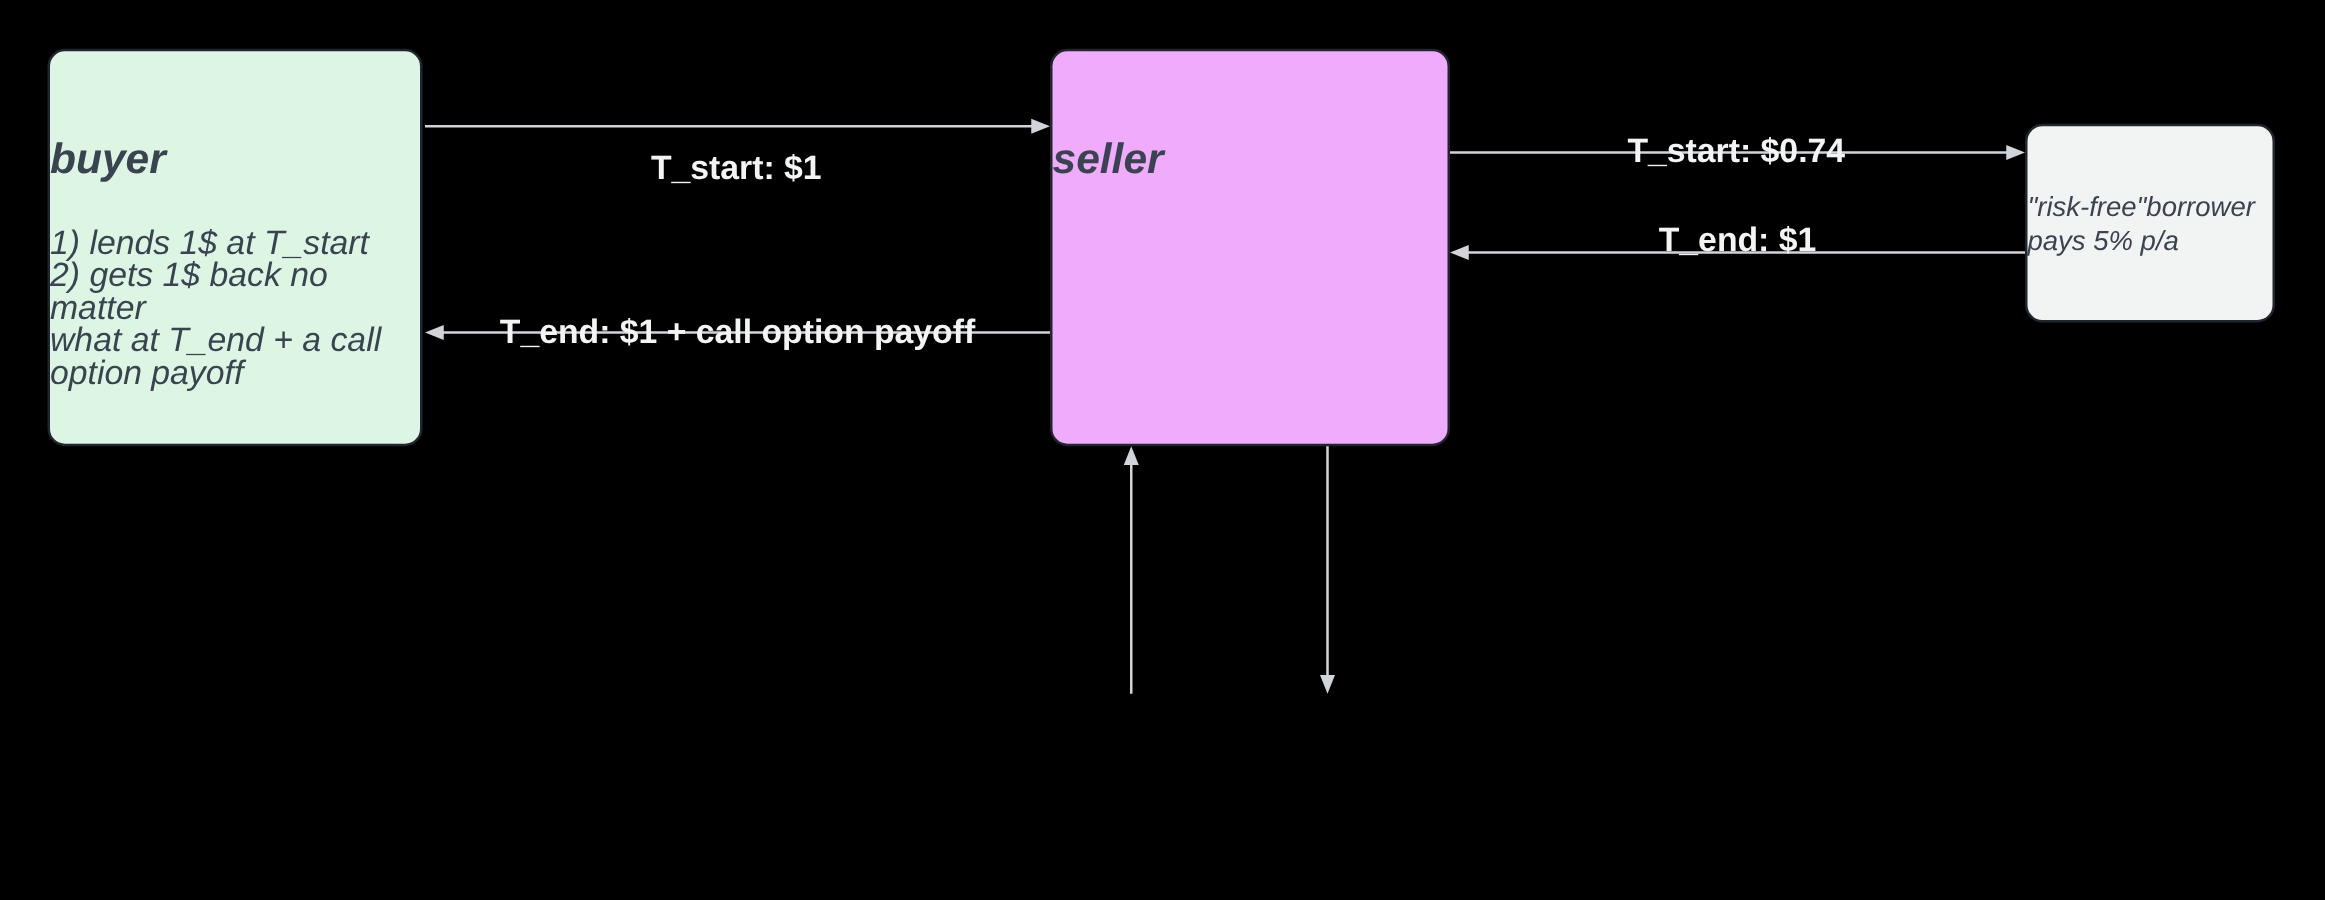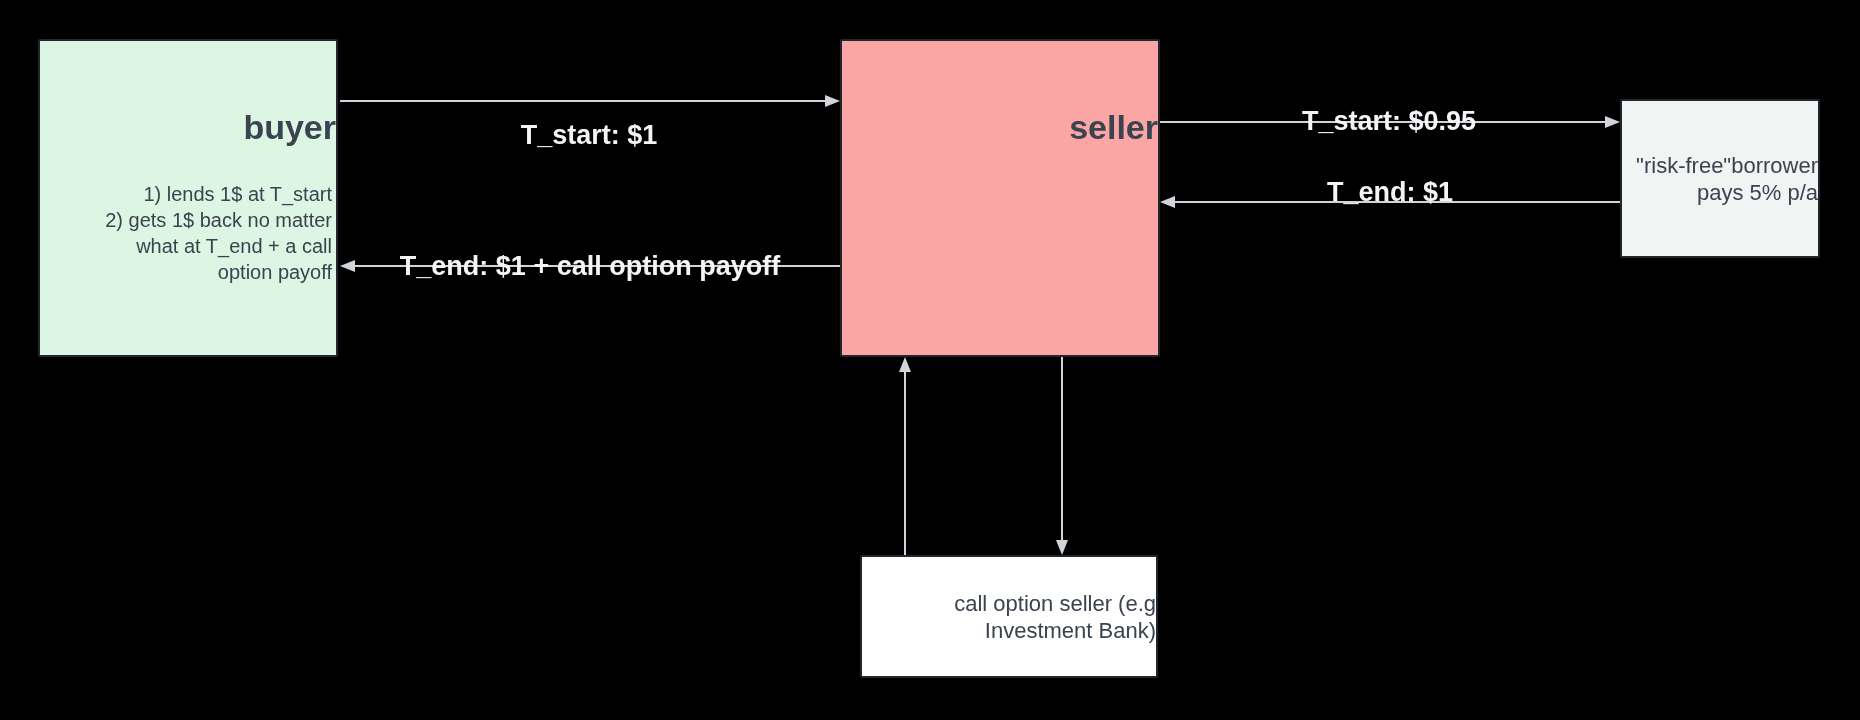--- a/index.html
+++ b/index.html
@@ -14,56 +14,57 @@
     background: #000000;
     font-family: "Liberation Sans", sans-serif;
     overflow: hidden;
   }
 
   
   .node {
     position: absolute;
     box-sizing: border-box;
     border: 2px solid #20262e;
-    border-radius: 2px;
+    border-radius: 14px;
     color: #3a4350;
-    text-align: right;
+    text-align: left;
+    font-style: italic;
   }
   .node-title {
     position: absolute;
     left: 0;
     right: 0;
     top: 66px;
     font-size: 34px;
     font-weight: bold;
     line-height: 1.2;
     white-space: pre-line;
   }
   .node-body {
     position: absolute;
     left: 0;
     right: 4px;
     top: 140px;
-    font-size: 20px;
+    font-size: 27px;
     line-height: 26px;
     white-space: pre-line;
   }
   .node-label-centered {
     position: absolute;
     left: 0;
     right: 0;
     top: 50%;
     transform: translateY(-50%);
     font-size: 22px;
     line-height: 27px;
     white-space: pre-line;
   }
 
   #buyer-node        { left: 38px;   top: 39px;  width: 300px; height: 318px; background: #ddf6e3; }
-  #seller-node       { left: 840px;  top: 39px;  width: 320px; height: 318px; background: #fca5a5; }
+  #seller-node       { left: 840px;  top: 39px;  width: 320px; height: 318px; background: #f0abfc; }
   #riskfree-node     { left: 1620px; top: 99px;  width: 200px; height: 159px; background: #f2f3f3; }
   #callseller-node   { left: 860px;  top: 555px; width: 298px; height: 123px; background: #ffffff; }
 
   
   .edge-line-h {
     position: absolute;
     height: 2px;
     background: #d1d5da;
   }
   .edge-line-v {
@@ -120,36 +121,32 @@
 
   <div class="node" id="seller-node">
     <div class="node-title">seller</div>
   </div>
 
   <div class="node" id="riskfree-node">
     <div class="node-label-centered">"risk-free"borrower
 pays 5% p/a</div>
   </div>
 
-  <div class="node" id="callseller-node">
-    <div class="node-label-centered">call option seller (e.g
-Investment Bank)</div>
-  </div>
 
   <div class="edge-line-h" style="left:340px; top:100px; width:488px;"></div>
   <div class="arrowhead arrow-right" style="left:825px; top:95px;"></div>
   <div class="edge-label" style="left:589px; top:101px;margin-top:34px;">T_start: $1</div>
 
   <div class="edge-line-h" style="left:352px; top:265px; width:488px;"></div>
   <div class="arrowhead arrow-left" style="left:340px; top:260px;"></div>
   <div class="edge-label" style="left:590px; top:266px;">T_end: $1 + call option payoff</div>
 
   <div class="edge-line-h" style="left:1160px; top:121px; width:448px;"></div>
   <div class="arrowhead arrow-right" style="left:1605px; top:116px;"></div>
-  <div class="edge-label" style="left:1389px; top:121px;">T_start: $0.95</div>
+  <div class="edge-label" style="left:1389px; top:121px;">T_start: $0.74</div>
 
   <div class="edge-line-h" style="left:1172px; top:201px; width:448px;"></div>
   <div class="arrowhead arrow-left" style="left:1160px; top:196px;"></div>
   <div class="edge-label" style="left:1390px; top:192px;">T_end: $1</div>
 
   <div class="edge-line-v" style="left:1061px; top:357px; height:186px;"></div>
   <div class="arrowhead arrow-down" style="left:1056px; top:540px;"></div>
 
   <div class="edge-line-v" style="left:904px; top:369px; height:186px;"></div>
   <div class="arrowhead arrow-up" style="left:899px; top:357px;"></div>

